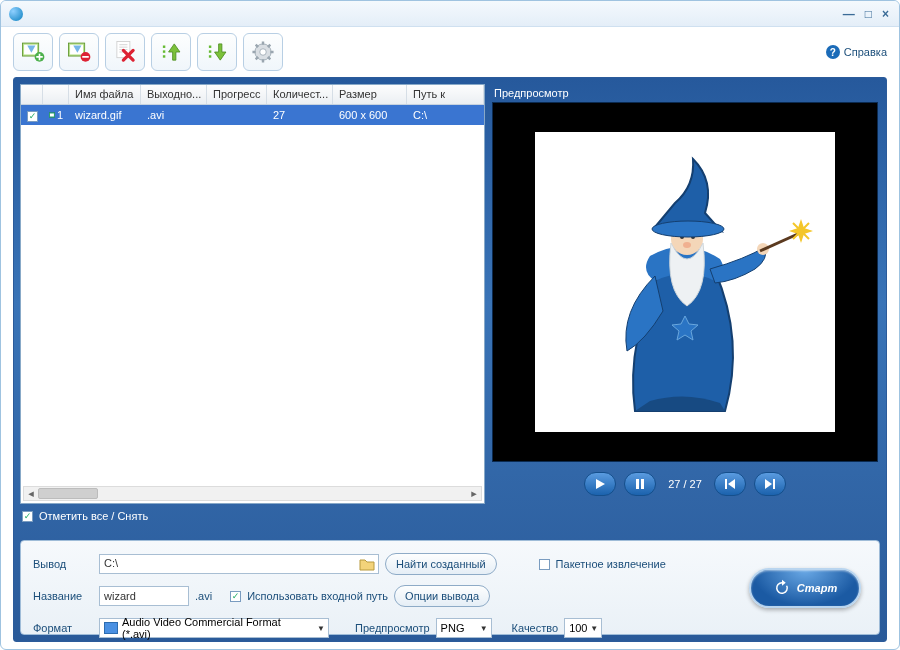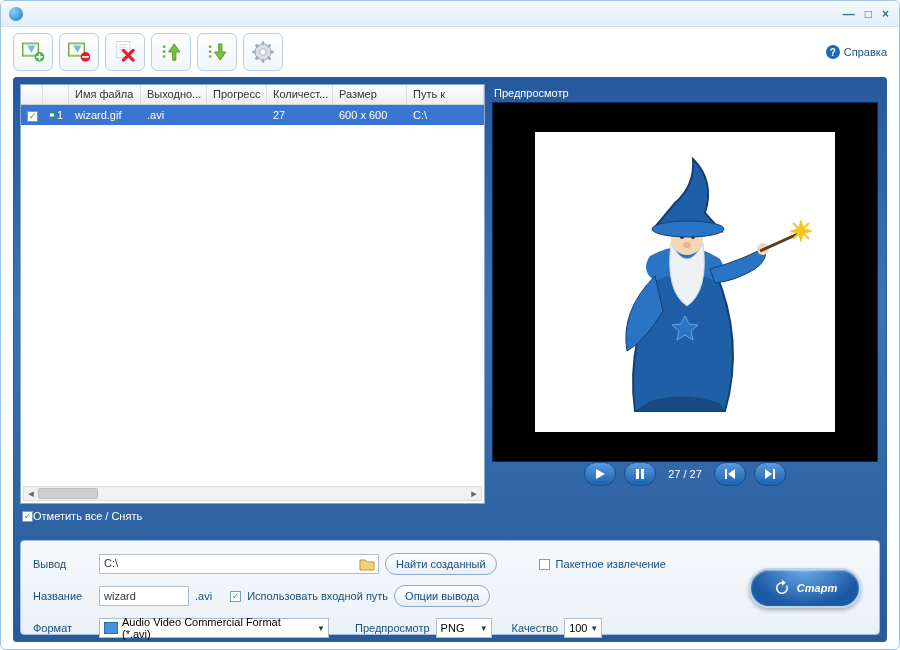--- a/index.html
+++ b/index.html
@@ -44,28 +44,28 @@
   .thead .th { border-right:1px solid #d6dee6; padding:3px 6px; color:#333; overflow:hidden; white-space:nowrap; }
   .trow { height:20px; display:flex; background:#3a75d1; color:#fff; align-items:center; }
   .trow .td { padding:2px 6px; overflow:hidden; white-space:nowrap; }
   .cb { width:11px; height:11px; border:1px solid #7a9cc0; background:#fff; display:inline-flex; align-items:center; justify-content:center; }
   .cb.checked::after { content:"✓"; color:#2a6; font-size:9px; line-height:1; }
   .scrollbar-h { position:absolute; left:2px; right:2px; bottom:2px; height:15px; background:#f1f1f1; border:1px solid #dcdcdc; }
   .scrollbar-h .thumb { position:absolute; left:14px; top:1px; width:60px; bottom:1px; background:#cfcfcf; border:1px solid #bcbcbc; border-radius:2px;}
   .scrollbar-h .arr { position:absolute; top:0; bottom:0; width:14px; display:flex; align-items:center; justify-content:center; color:#666;}
   .scrollbar-h .arr.l{left:0;} .scrollbar-h .arr.r{right:0;}
 
-  .check-all { position:absolute; left:8px; top:432px; color:#fff; display:flex; align-items:center; }
+  .check-all { position:absolute; left:8px; top:432px; color:#fff; display:flex; align-items:center; gap:6px; }
 
   .pane-right { position:absolute; left:478px; top:6px; right:8px; height:420px; }
   .prev-label { color:#fff; padding:3px 2px; }
   .preview-box { height:360px; background:#000; border:1px solid #0b2a50; display:flex; align-items:center; justify-content:center; }
   .preview-img { width:300px; height:300px; background:#fff; display:flex; align-items:center; justify-content:center; position:relative; }
   .wizard svg { width:260px; height:280px; }
-  .player { display:flex; align-items:center; gap:8px; justify-content:center; margin-top:0; }
+  .player { display:flex; align-items:center; gap:8px; justify-content:center; margin-top:10px; }
   .pbtn { width:32px; height:24px; border-radius:12px; background:linear-gradient(to bottom,#5a9be0,#1b62ad); border:1px solid #154f8c; display:flex; align-items:center; justify-content:center; cursor:pointer;}
   .pbtn svg { fill:#fff; width:12px; height:12px; }
   .frame-counter { color:#fff; margin:0 4px; }
 
   .bottom-panel {
     position:absolute; left:6px; right:6px; top:462px; bottom:6px;
     background: linear-gradient(to bottom,#f6f9fc,#eaf1f7);
     border:1px solid #9fbcd8; border-radius:4px; padding:10px 12px;
     display:grid; grid-template-columns: 58px 300px 1fr; grid-auto-rows: 26px; gap:6px 8px; align-items:center;
   }

